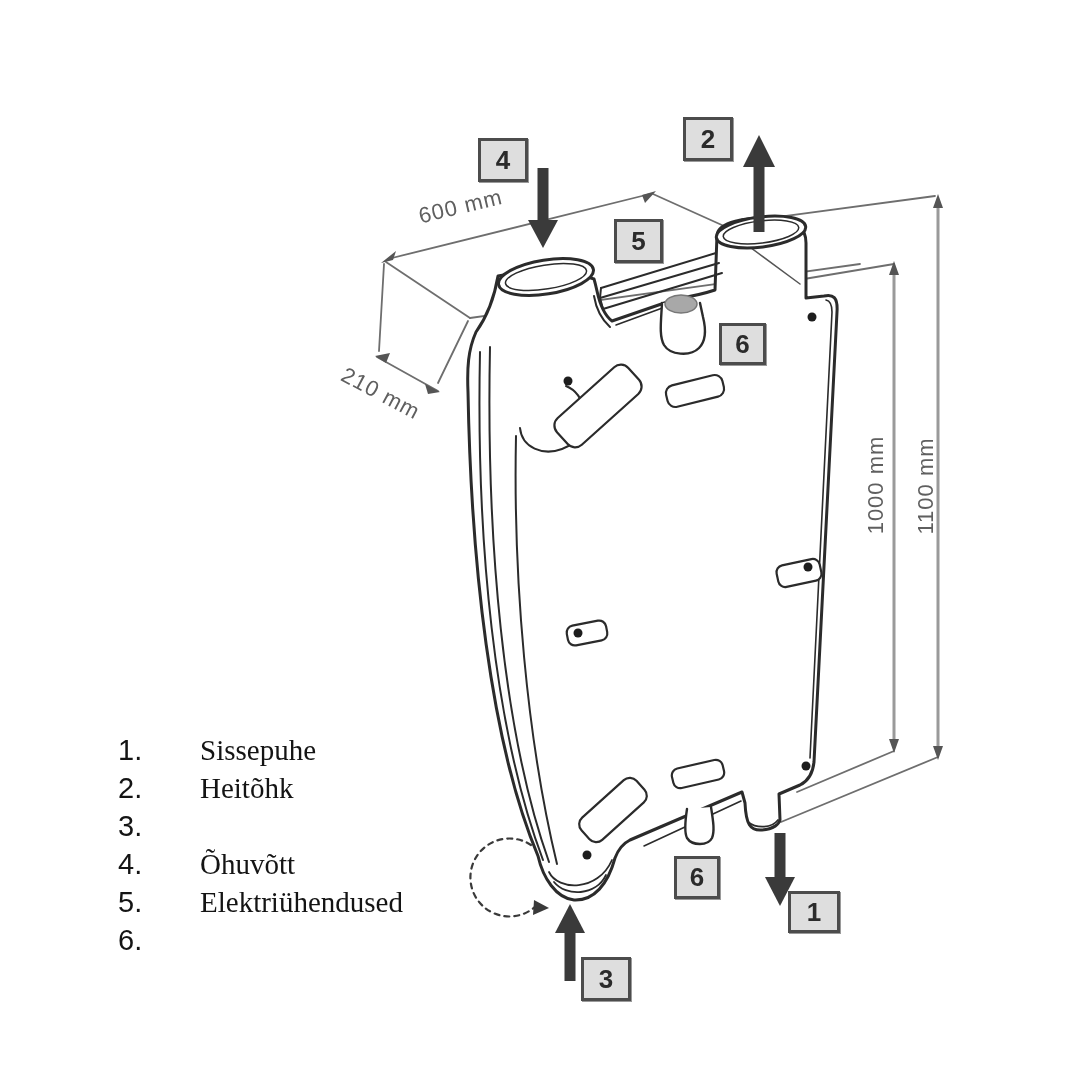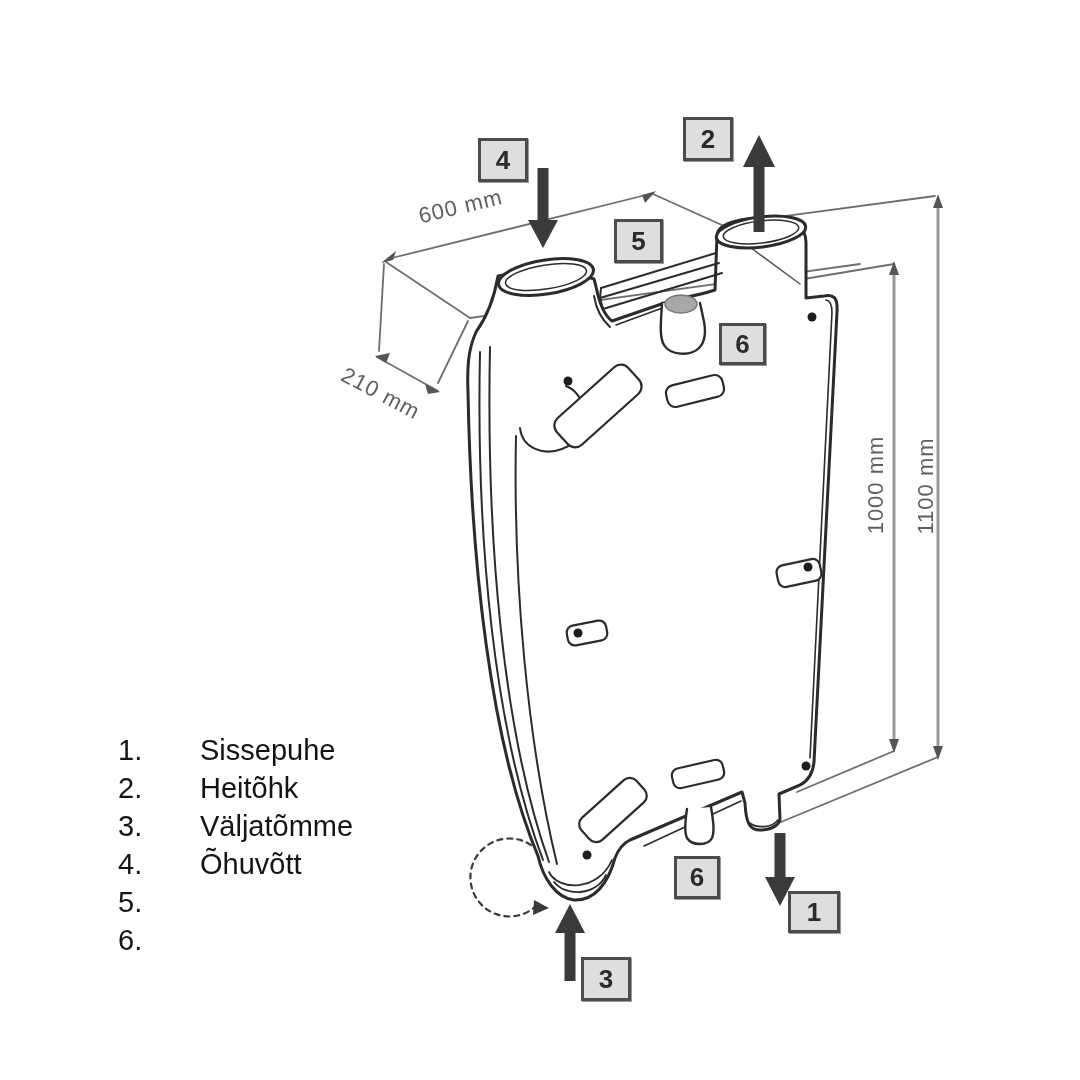--- a/index.html
+++ b/index.html
@@ -7,21 +7,21 @@
          font-family:"Liberation Sans","DejaVu Sans",sans-serif;}
   #drawing{position:absolute;left:0;top:0;}
   .co{position:absolute;box-sizing:border-box;background:#dedede;border:3px solid #4c4c4c;
       display:flex;align-items:center;justify-content:center;
       font-weight:bold;font-size:26px;color:#2b2b2b;box-shadow:1px 1px 0 #9a9a9a;}
   .dim{position:absolute;color:#5f5f5f;font-size:22px;letter-spacing:1px;white-space:nowrap;}
   .dim-rot{transform-origin:center center;}
   #legend{position:absolute;left:118px;top:731px;color:#141414;font-size:29px;}
   .lrow{display:flex;height:38px;align-items:center;}
   .lnum{width:82px;}
-  .llab{white-space:nowrap;}
+  .llab{white-space:nowrap;font-family:Liberation Serif, serif;}
 </style>
 </head>
 <body>
 
 <div id="stage">
 
   <svg id="drawing" width="1080" height="1080" viewBox="0 0 1080 1080" fill="none" stroke-linecap="round" stroke-linejoin="round">
 
     <g stroke="#6e6e6e" stroke-width="1.8">
 
@@ -209,27 +209,27 @@
     <div class="lrow">
       <span class="lnum">1.</span>
       <span class="llab">Sissepuhe</span>
     </div>
     <div class="lrow">
       <span class="lnum">2.</span>
       <span class="llab">Heitõhk</span>
     </div>
     <div class="lrow">
       <span class="lnum">3.</span>
-      <span class="llab">Väljatõmme</span>
     </div>
     <div class="lrow">
       <span class="lnum">4.</span>
       <span class="llab">Õhuvõtt</span>
     </div>
     <div class="lrow">
       <span class="lnum">5.</span>
+      <span class="llab">Elektriühendused</span>
     </div>
     <div class="lrow">
       <span class="lnum">6.</span>
     </div>
   </div>
 
 </div>
 
 </body></html>

